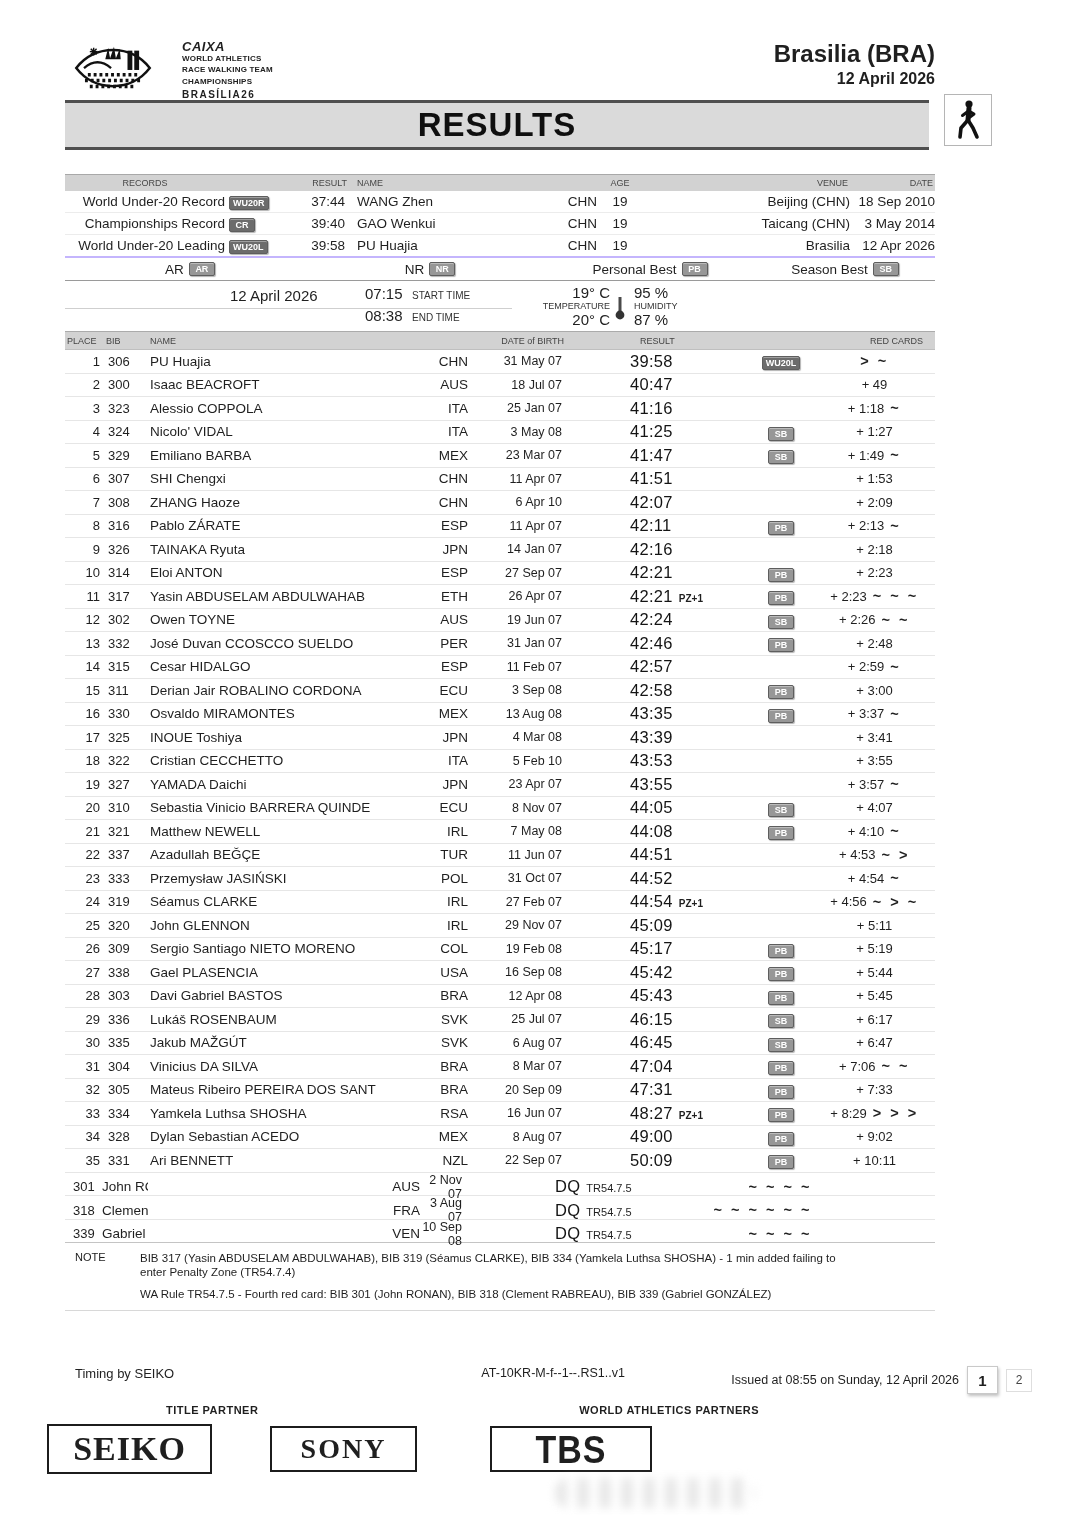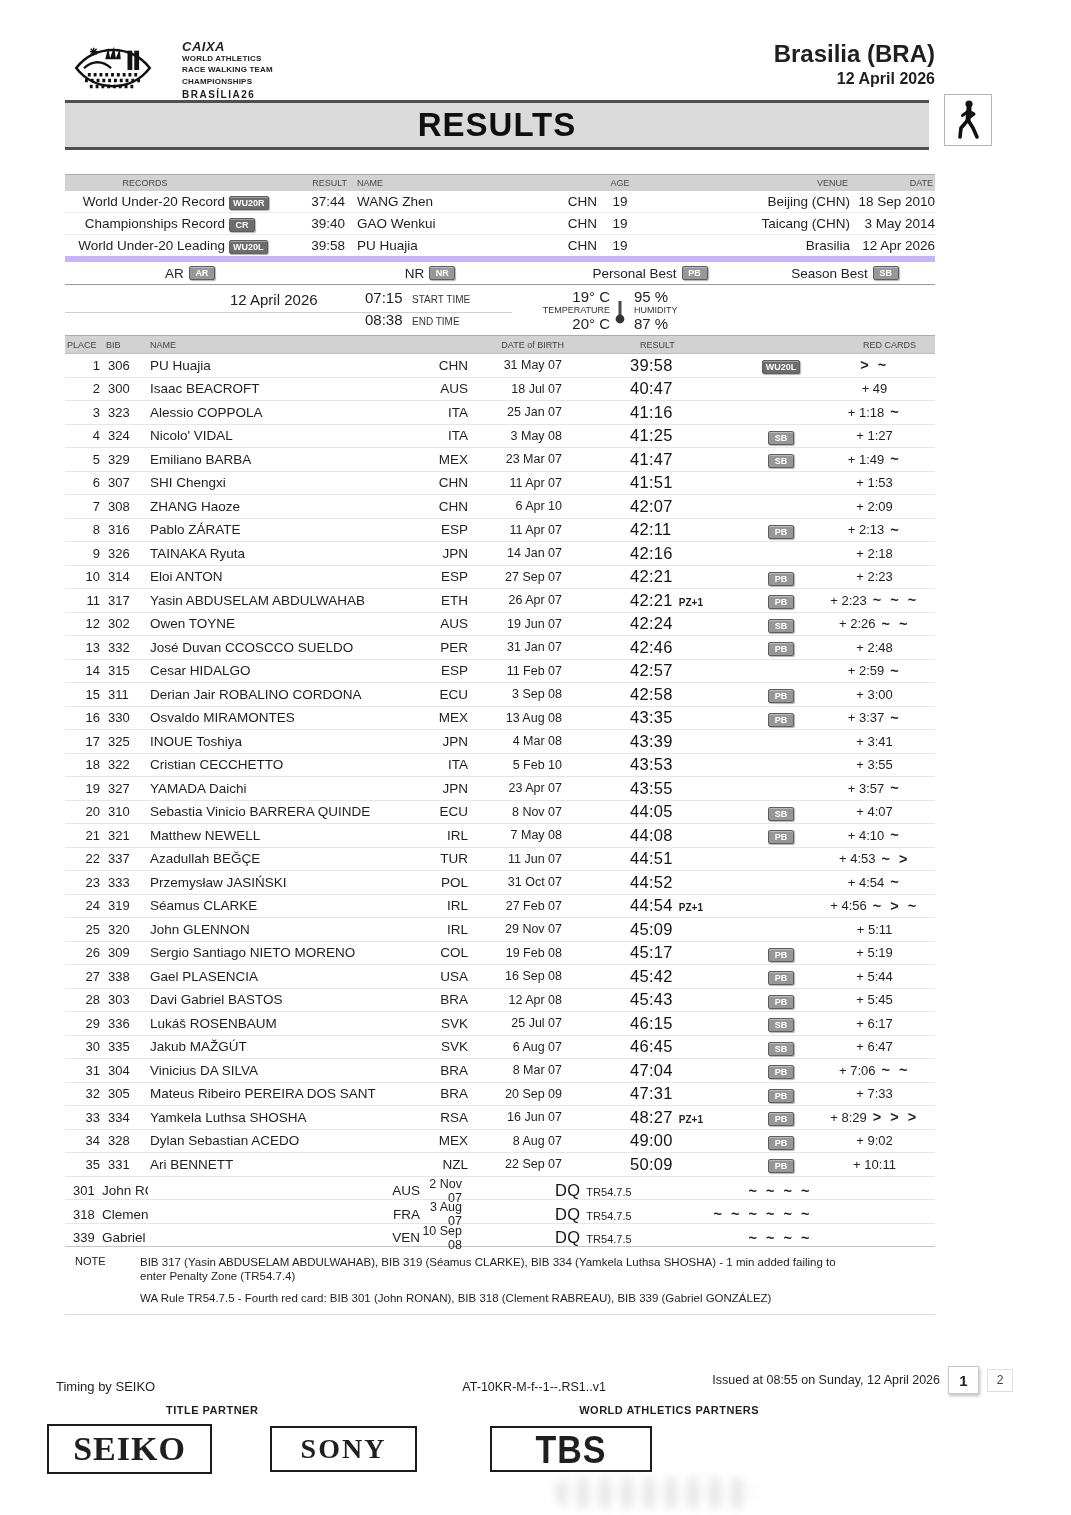--- a/index.html
+++ b/index.html
@@ -38,21 +38,21 @@
            border-top:1px solid #ececec;font-size:13.5px;}
   .rec-row:first-child{border-top:none;}
   .rc-label{text-align:right;white-space:nowrap;}
   .rc-badgec{text-align:left;padding-left:4px;}
   .rc-result{text-align:right;padding-right:4px;}
   .rc-name{padding-left:8px;white-space:nowrap;}
   .rc-nat{text-align:right;}
   .rc-age{text-align:center;}
   .rc-venue{text-align:right;}
   .rc-date{text-align:right;}
-  .legend{grid-template-columns:250px 230px 210px 1fr;height:22px;border-top:6px solid #c4b5fd;
+  .legend{grid-template-columns:250px 230px 210px 1fr;height:22px;border-top:2px solid #c4b5fd;
           font-size:13.5px;}
   .legend-item{display:flex;align-items:center;justify-content:center;gap:5px;}
 
   .badge{display:inline-block;min-width:18px;text-align:center;background:#979797;color:#fff;
          border:1px solid #5e5e5e;border-radius:2px;font-size:9px;font-weight:bold;line-height:12px;
          padding:0 3px;box-shadow:inset 0 1px 0 rgba(255,255,255,.35),1px 1px 1px rgba(0,0,0,.3);}
   .badge--dark{background:#6c6c6c;}
 
   
   .conditions{position:relative;margin:4px 0 0 65px;width:870px;height:46px;
@@ -72,21 +72,21 @@
   
   .rt-head{margin-left:65px;width:870px;display:grid;
            grid-template-columns:35px 48px 272px 48px 100px 180px 66px 1fr;
            background:#d2d2d2;height:17px;align-items:center;font-size:9px;color:#444;
            border-top:1px solid #ababab;border-bottom:1px solid #bfbfbf;}
   .th-place{padding-left:2px;}
   .th-bib{padding-left:6px;}
   .th-name{padding-left:2px;}
   .th-dob{grid-column:5;text-align:right;padding-right:4px;}
   .th-result{padding-left:72px;}
-  .th-cards{text-align:right;padding-right:19px;}
+  .th-cards{text-align:right;padding-right:12px;}
 
   .rt-body{margin-left:65px;width:870px;}
   .row{display:grid;grid-template-columns:35px 48px 272px 48px 100px 180px 66px 1fr;
        height:22.5px;align-items:center;border-top:1px solid #e6e6e6;}
   .rt-body .row:first-child{border-top:none;}
   .c-place{text-align:right;font-size:13px;}
   .c-bib{padding-left:8px;font-size:13px;}
   .c-name{padding-left:2px;font-size:13.5px;white-space:nowrap;overflow:hidden;}
   .c-nat{text-align:right;font-size:13.5px;}
   .c-dob{text-align:right;padding-right:6px;font-size:12.5px;}
@@ -103,21 +103,21 @@
 
   
   .note{margin-left:65px;width:870px;border-top:1px solid #c4c4c4;border-bottom:1px solid #d8d8d8;
         display:flex;padding:8px 0 9px 0;}
   .note-label{width:65px;padding-left:10px;font-size:11px;color:#222;}
   .note-text{font-size:11.5px;line-height:14px;}
   .note-text p{margin:0 0 8px 0;max-width:710px;}
   .note-text p:last-child{margin-bottom:0;}
 
   
-  .footer{position:absolute;left:56px;top:1366px;width:957px;display:flex;align-items:flex-end;}
+  .footer{position:absolute;left:75px;top:1366px;width:957px;display:flex;align-items:flex-start;}
   .f-timing{font-size:13px;width:300px;}
   .f-code{flex:1;text-align:center;font-size:12.5px;}
   .f-right{display:flex;align-items:center;gap:8px;}
   .f-issued{font-size:12.5px;}
   .page-btn{display:flex;align-items:center;justify-content:center;background:#fff;cursor:pointer;}
   .page-btn.active{width:29px;height:26px;border:1px solid #c9c9c9;font-size:15px;font-weight:bold;
                    box-shadow:1px 2px 3px rgba(0,0,0,.25);}
   .page-btn.inactive{width:24px;height:21px;border:1px solid #dedede;font-size:12px;color:#444;}
 
   

